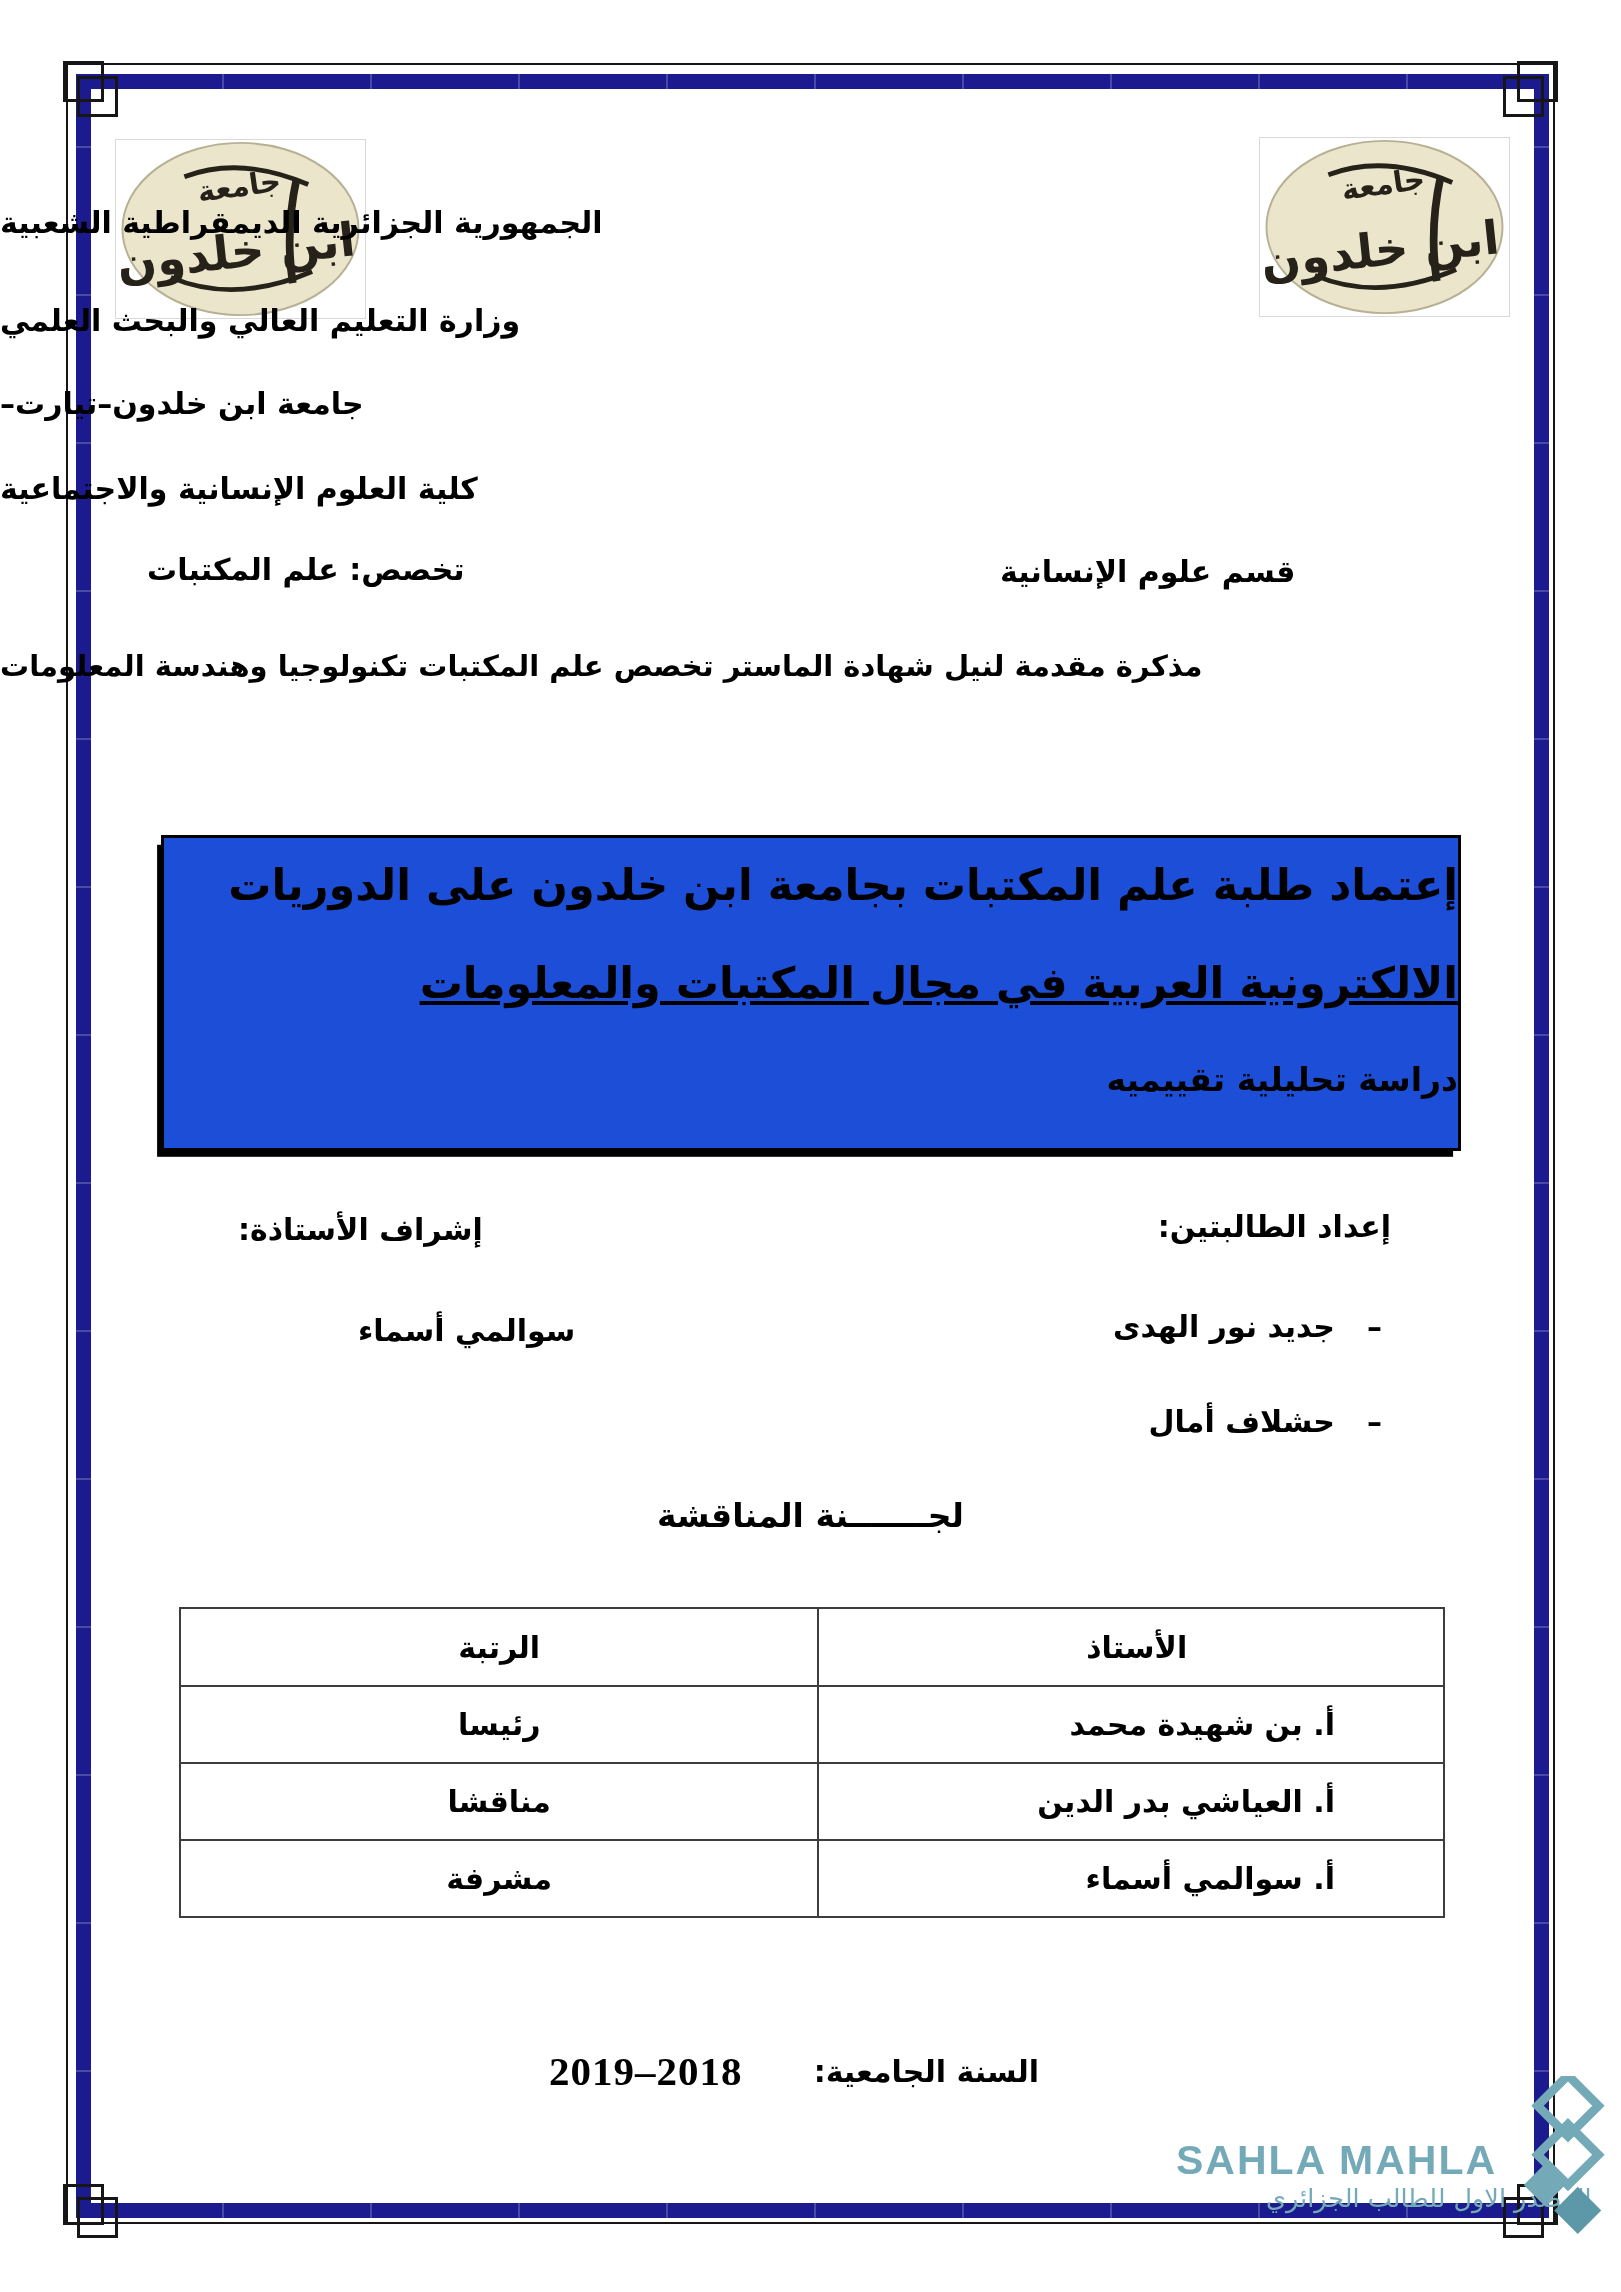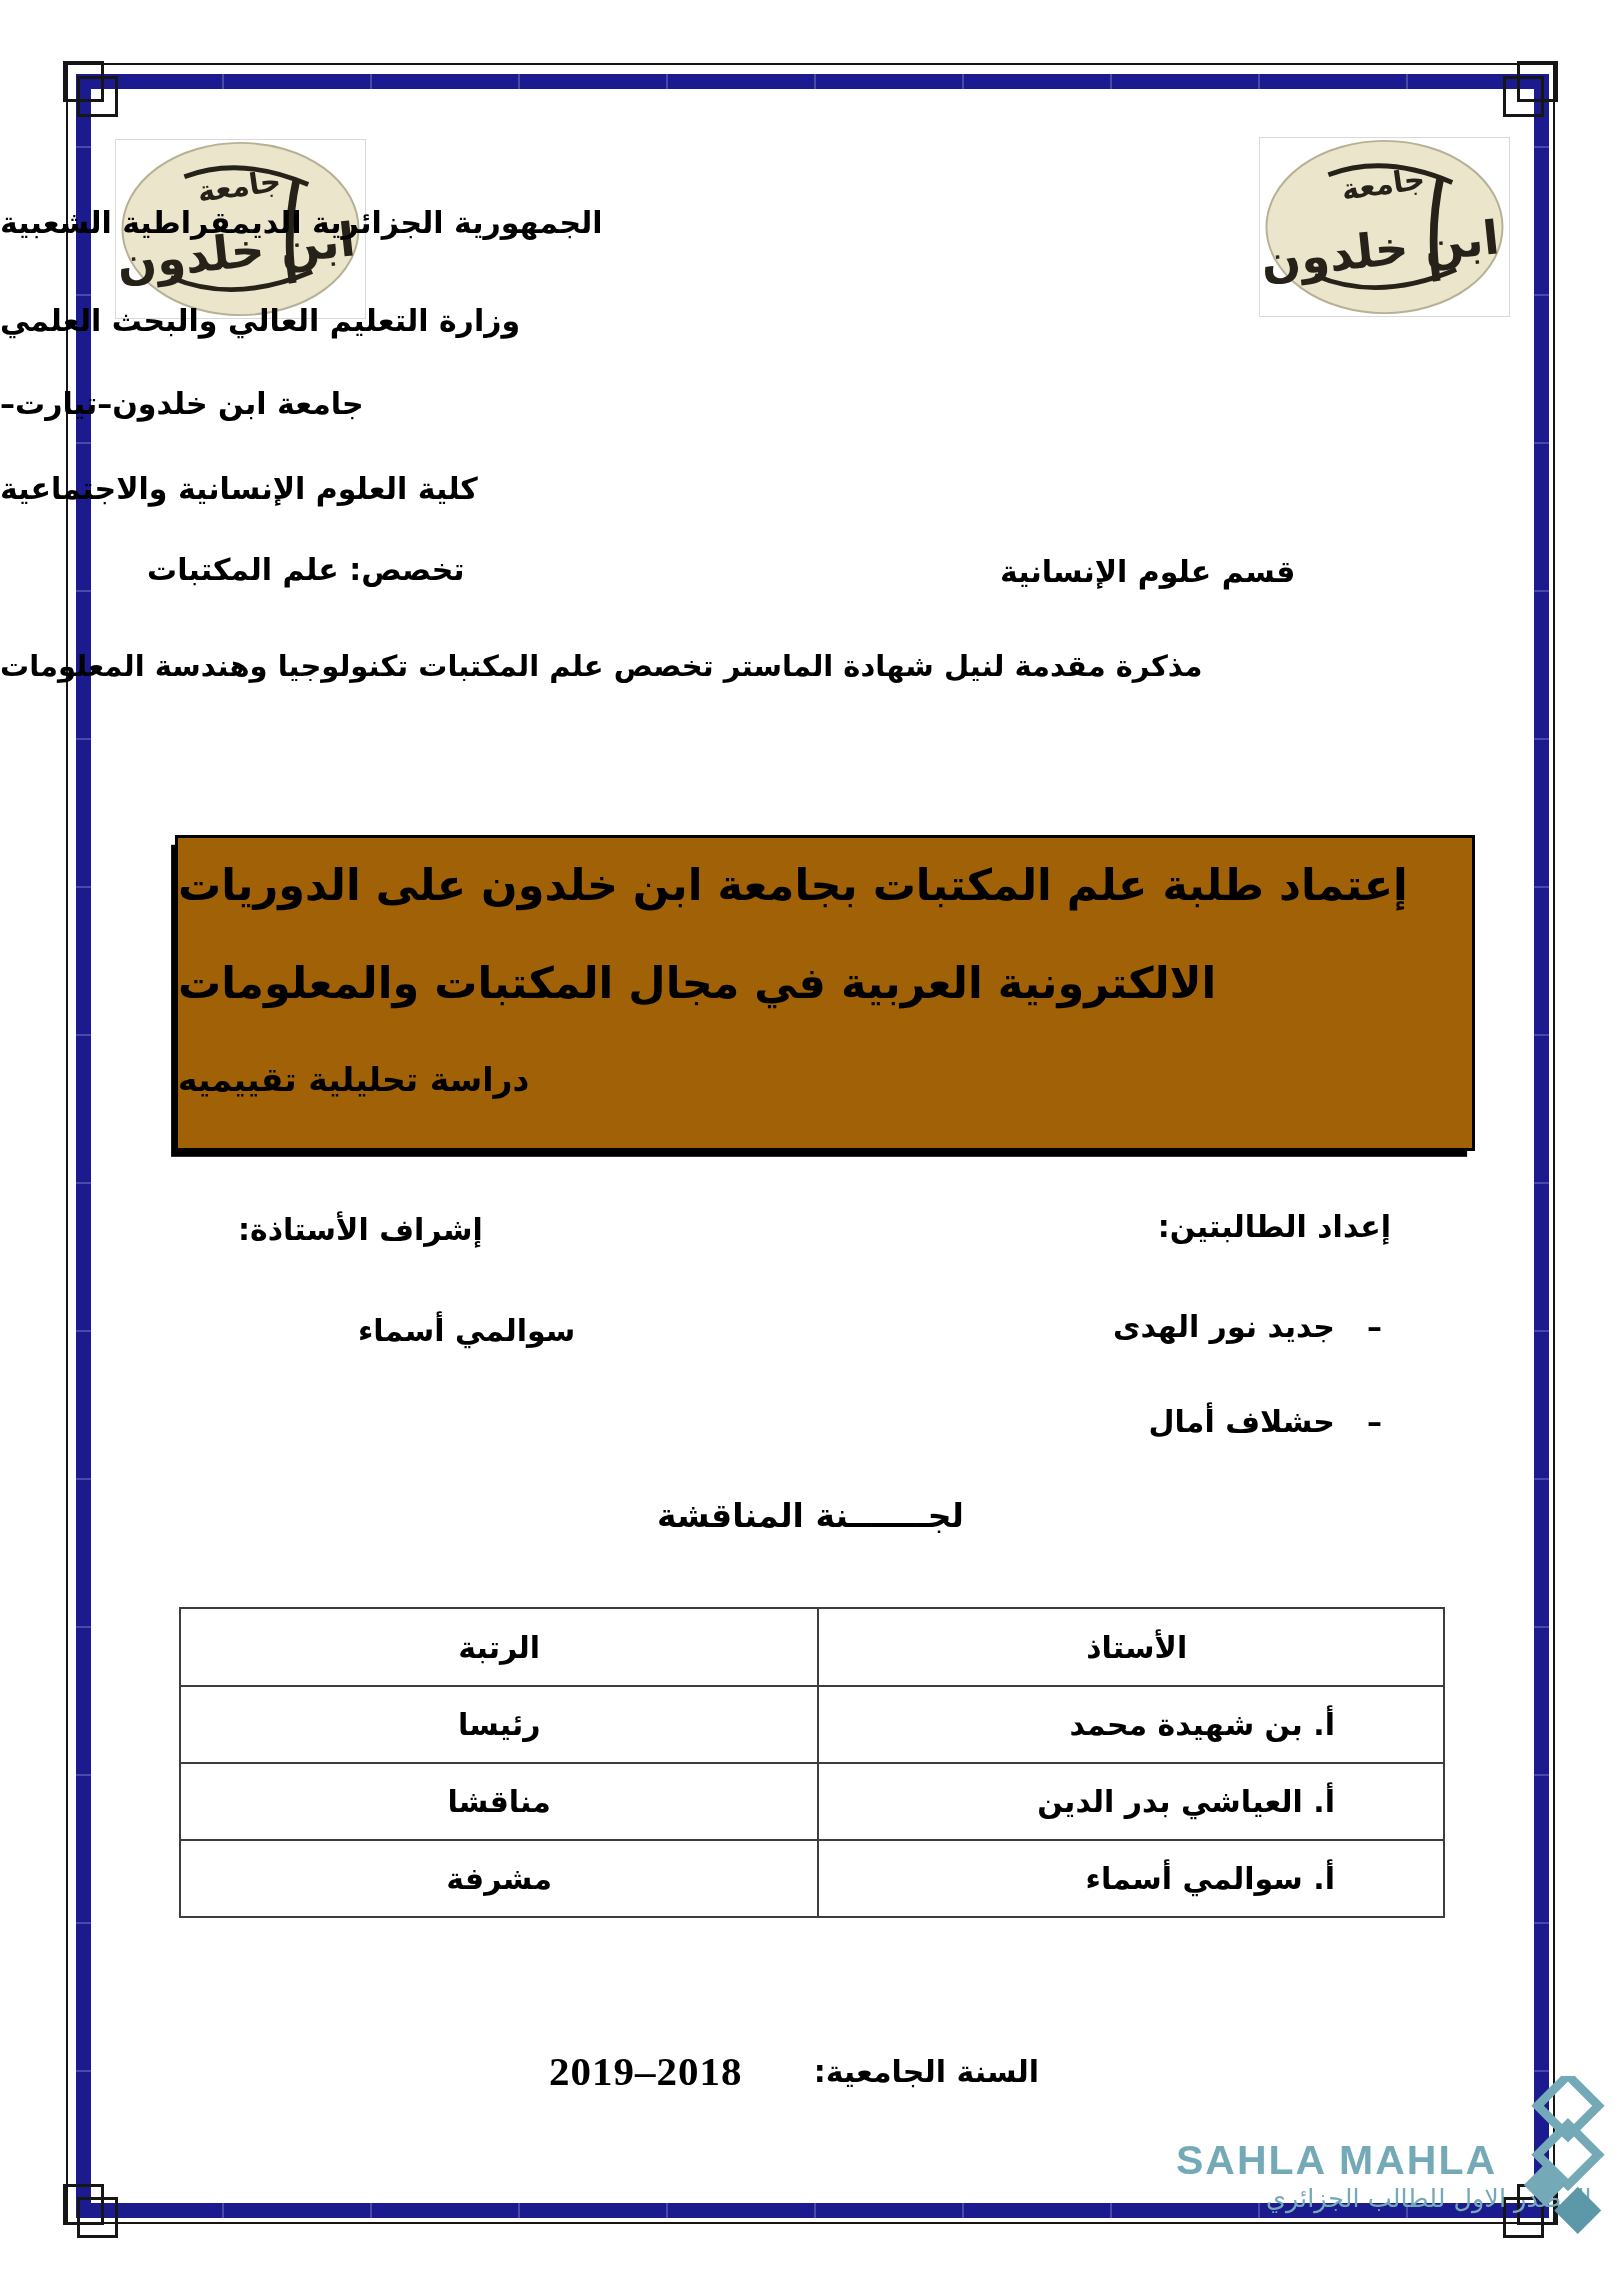--- a/index.html
+++ b/index.html
@@ -43,28 +43,28 @@
   .h-republic {top:201px;}
   .h-ministry {top:299px;}
   .h-university{top:382px;}
   .h-faculty  {top:467px;}
   .h-department{position:absolute;top:554px;left:1000px;font-weight:bold;font-size:30px;}
   .h-specialty {position:absolute;top:552px;left:147px;font-weight:bold;font-size:30px;}
   .h-memo{top:645px;font-size:29px;}
   .h-tagged{top:747px;font-size:30px;}
   
   .title-box{
-    position:absolute;left:175px;top:835px;width:1300px;height:316px;
+    position:absolute;left:161px;top:835px;width:1300px;height:316px;
     border:3.9px solid #000;box-sizing:border-box;
     box-shadow:-5.9px 7.8px 0 -2px #000;
-    background:#a16207;text-align:left;
+    background:#1d4ed8;text-align:right;
   }
   .title-line{position:absolute;left:0;width:100%;font-weight:bold;color:#000;}
   .title-l1{top:21.6px;font-size:43px;}
-  .title-l2{top:120px;font-size:43px;}
+  .title-l2{top:120px;font-size:43px;text-decoration:underline;}
   .title-sub{top:222px;font-size:33px;}
   
   .lbl{position:absolute;font-weight:bold;font-size:30px;color:#000;}
   .prepared-label {top:1209px;right:230px;}
   .supervision-label{top:1212px;left:238px;}
   .student-line{position:absolute;font-weight:bold;font-size:30px;right:239px;}
   .student-1{top:1309px;margin-left:36px;}
   .student-2{top:1404px;}
   .student-line .dash{margin-left:21.6px;}
   .supervisor-name{position:absolute;top:1313px;left:358px;font-weight:bold;font-size:30px;}

